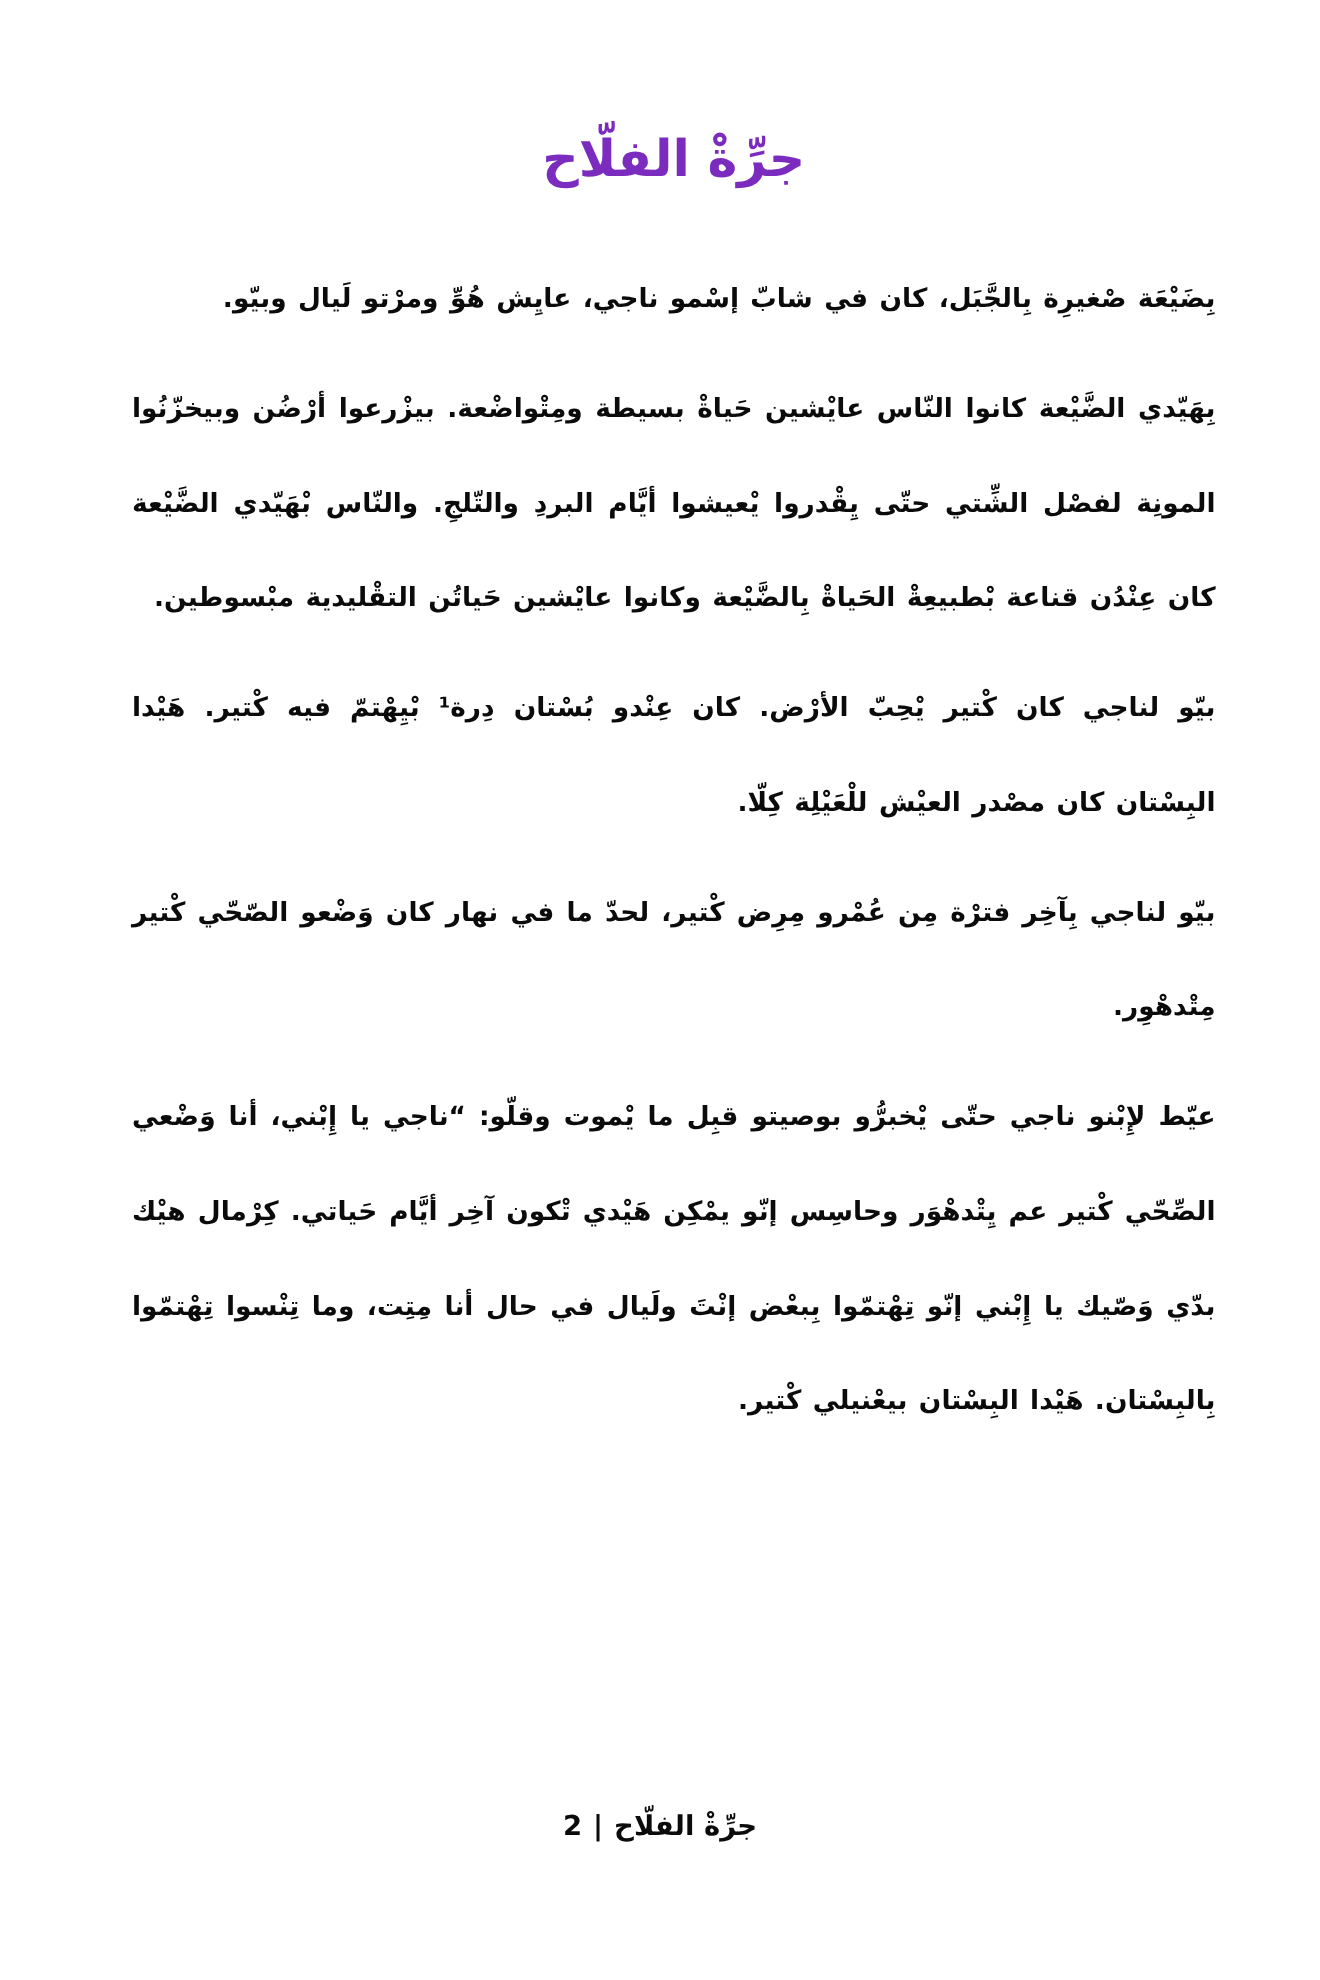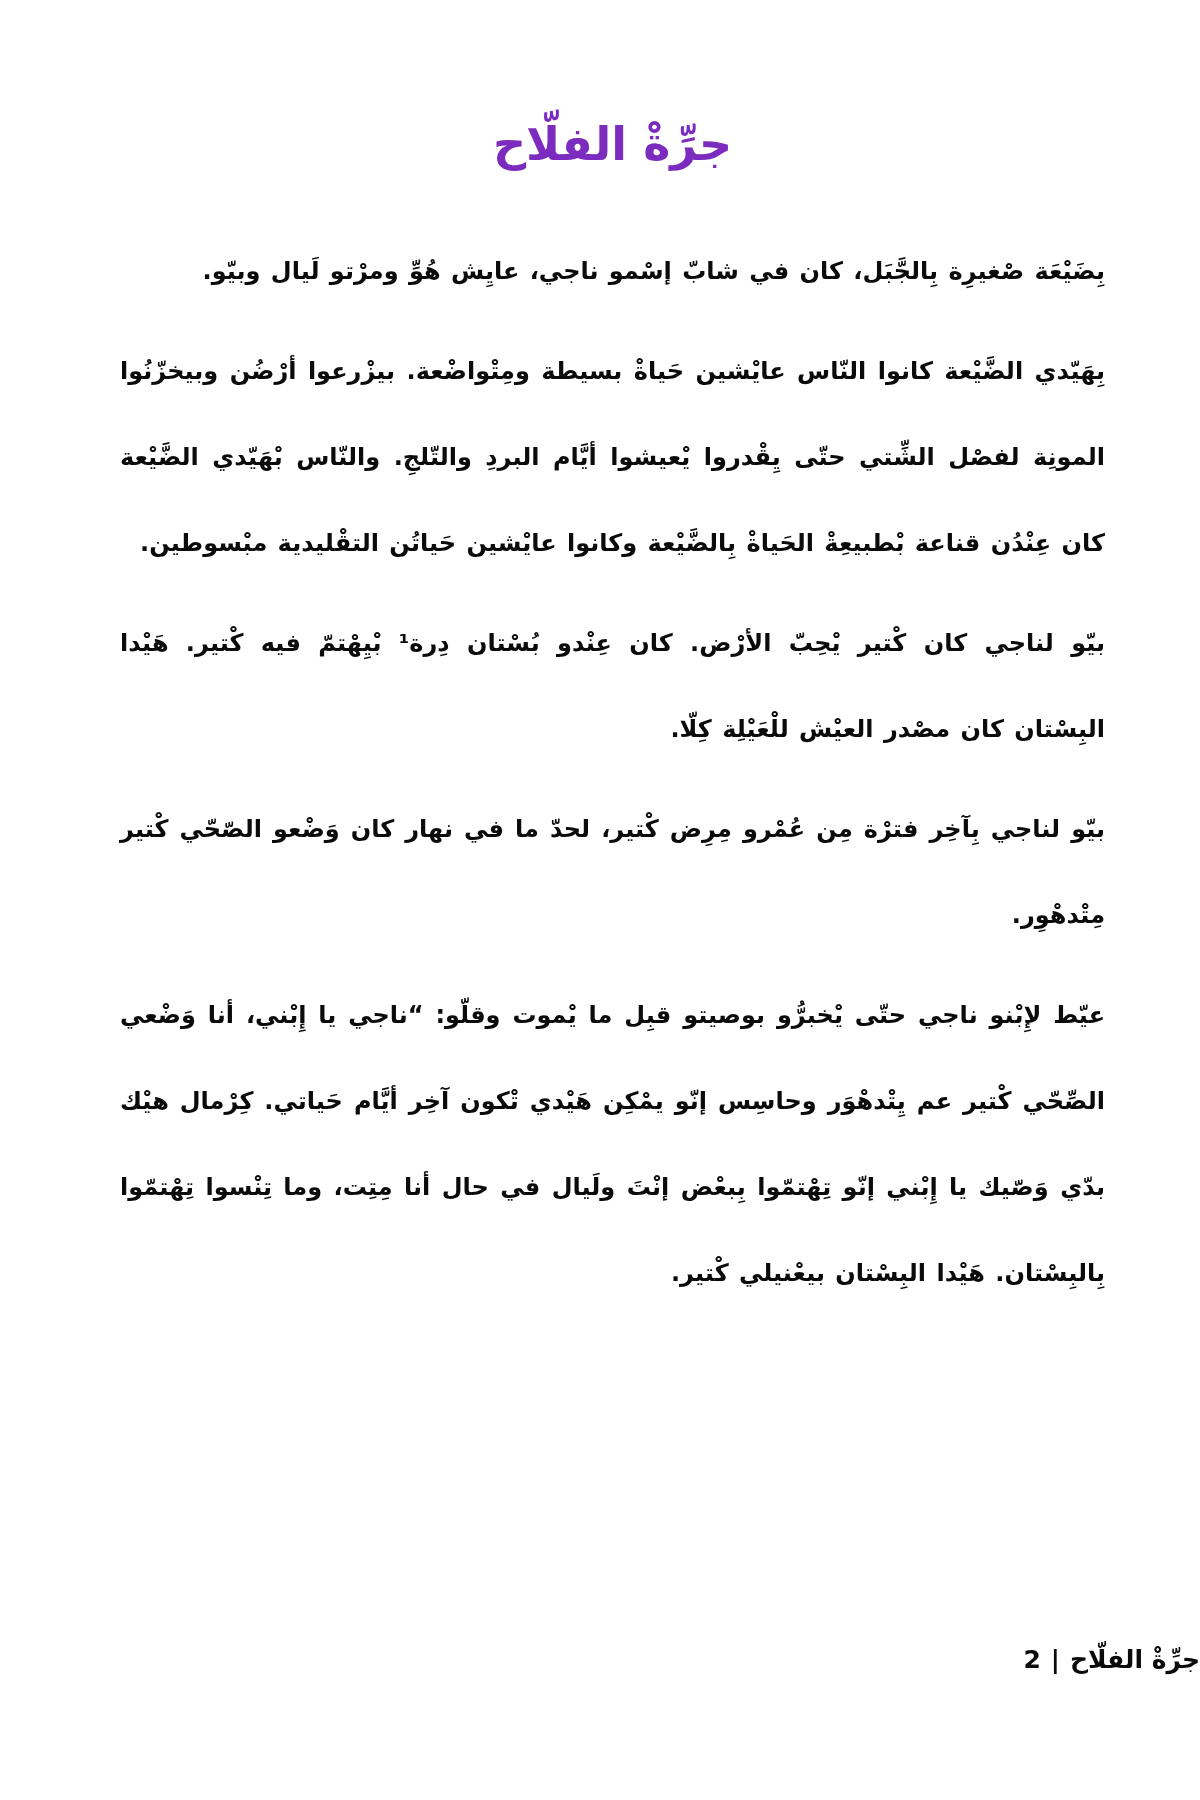--- a/index.html
+++ b/index.html
@@ -44,20 +44,21 @@
   }
   .hrk {
     color: var(--hrk-color, #8E2BD1);
   }
   .footer {
     position: absolute;
     top: 1645px;
     left: 0;
     right: 0;
     direction: rtl;
+    text-align: center;
     font-size: 25px;
     font-weight: bold;
     color: var(--body-color, #0b0b0b);
   }
   .footer .sep {
     display: inline-block;
     margin: 0 10px;
   }
 </style>
 </head>

